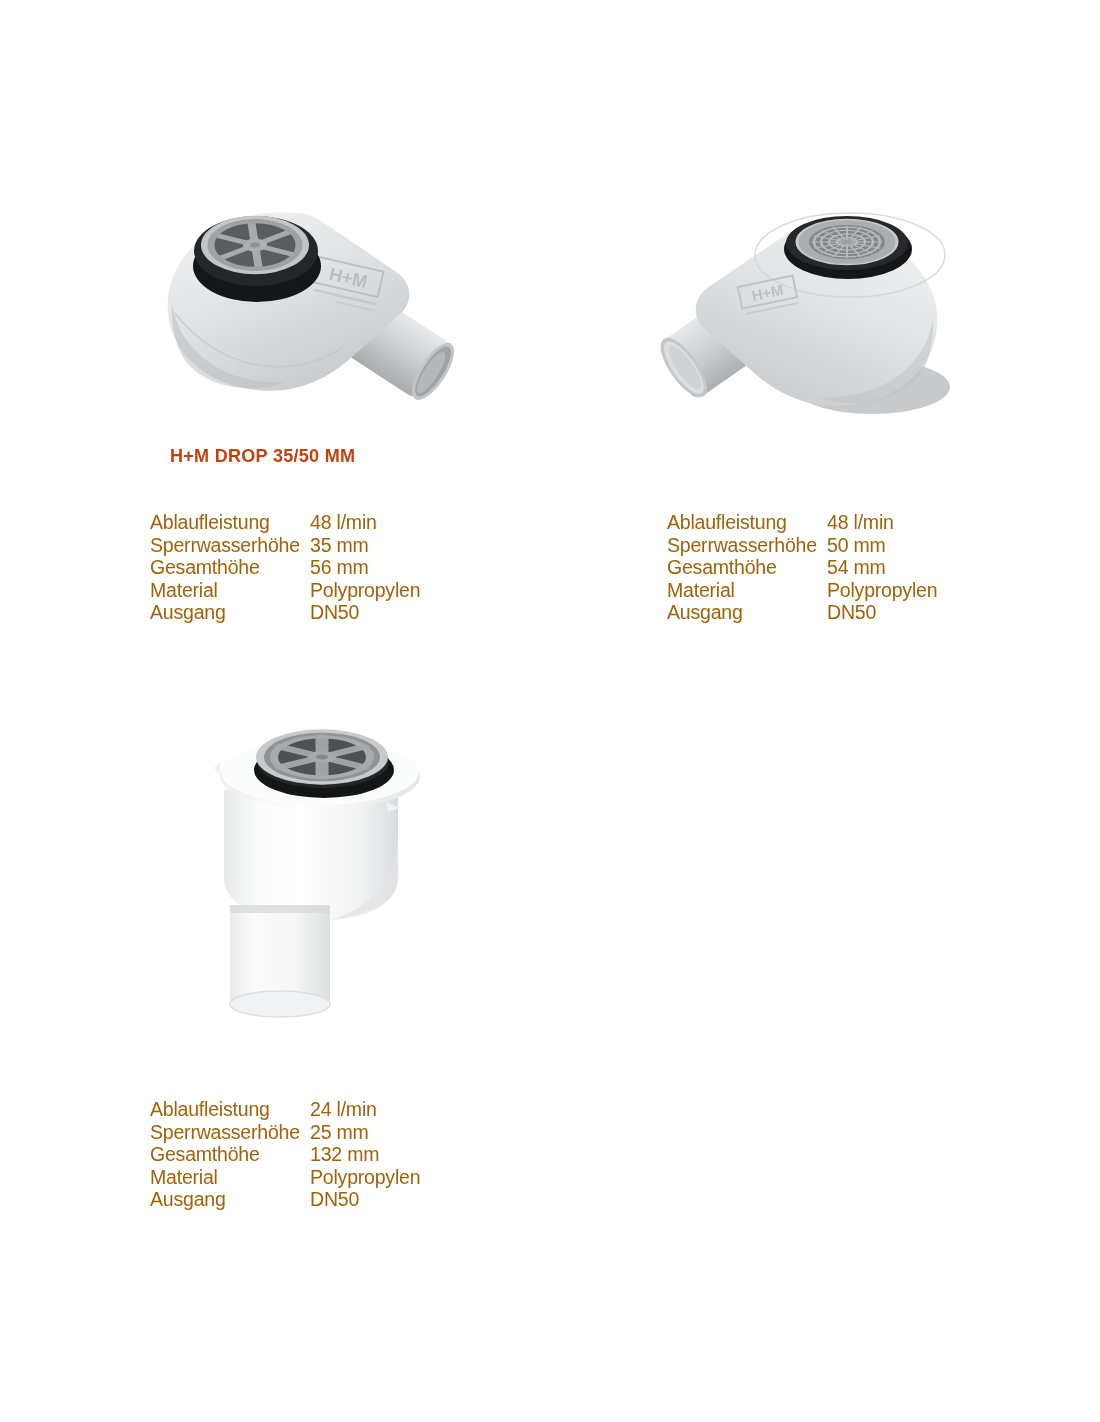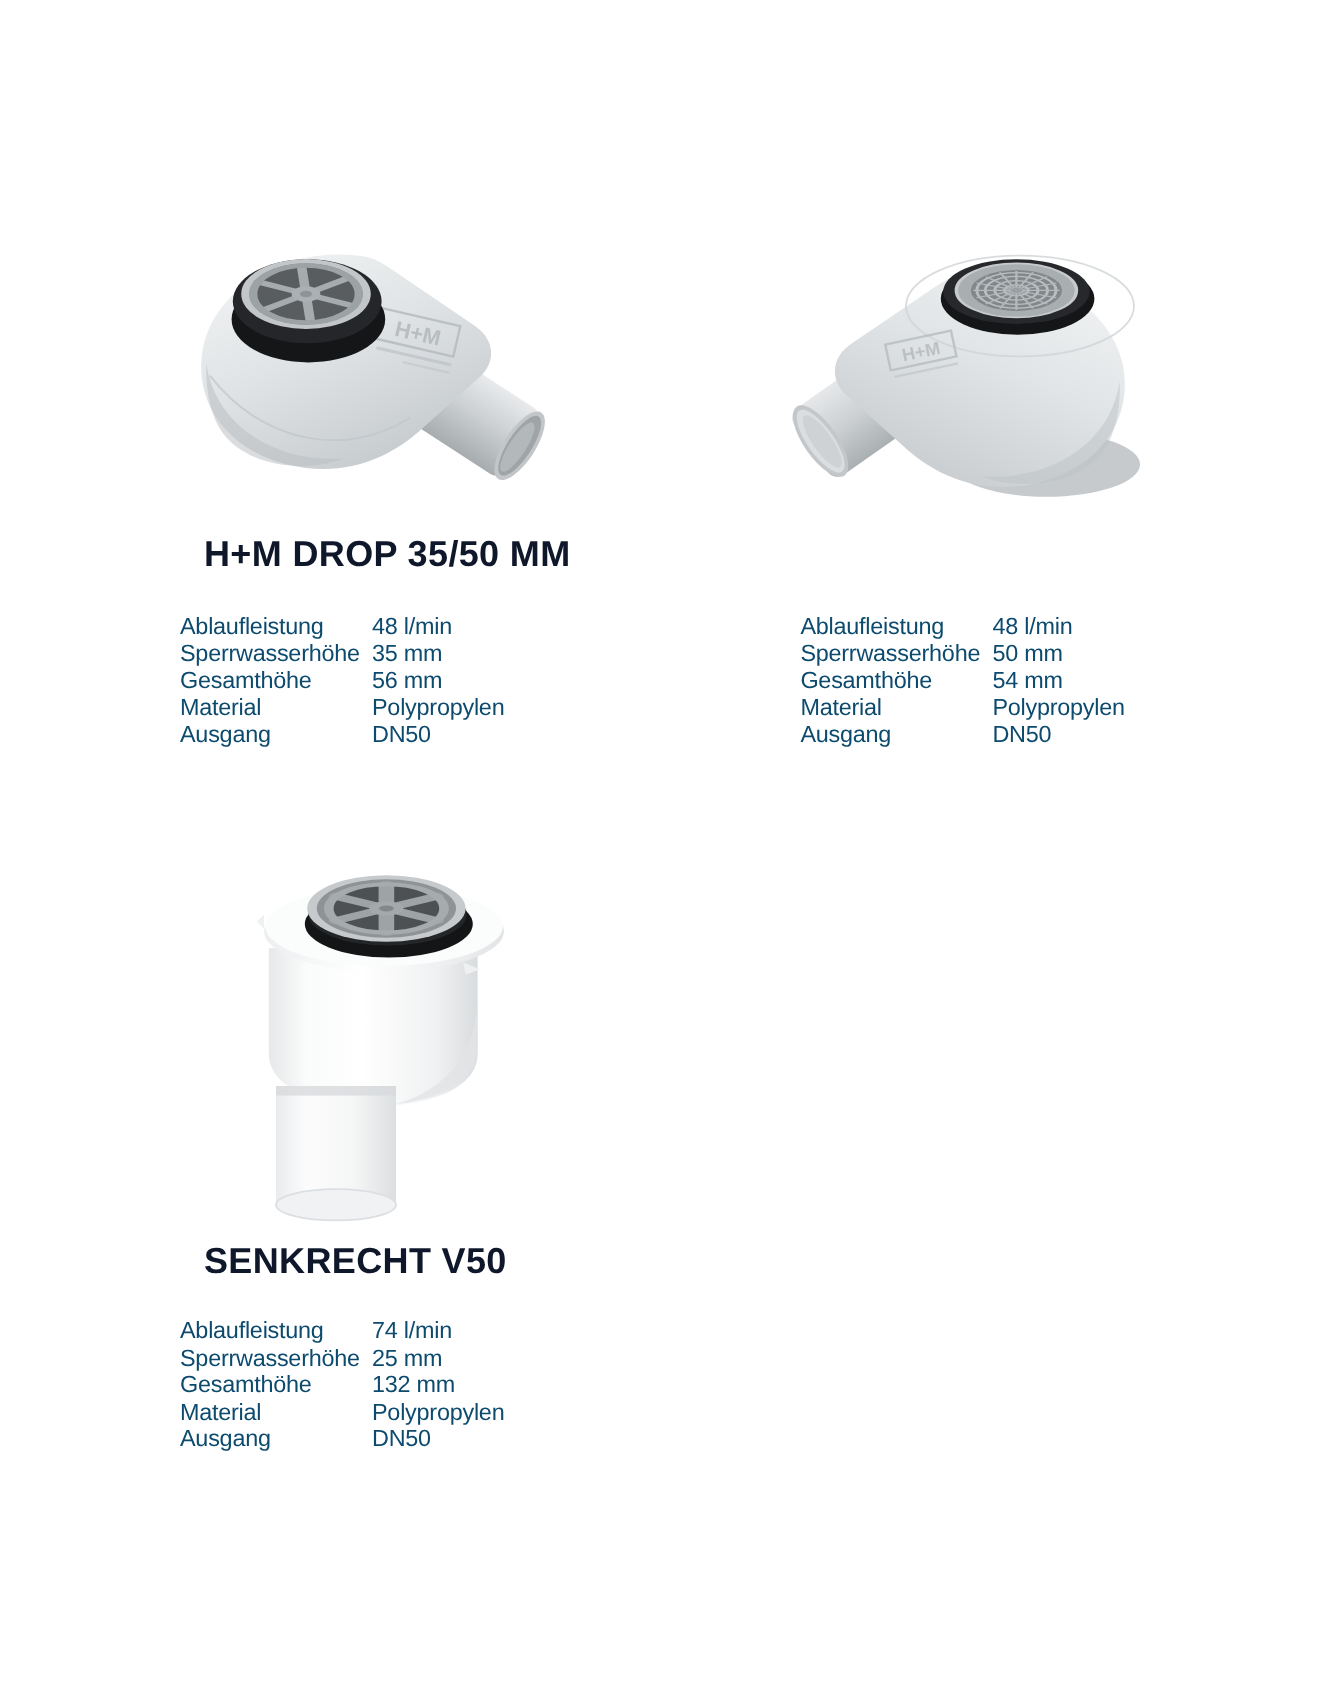--- a/index.html
+++ b/index.html
@@ -7,24 +7,24 @@
     position:relative;
     width:1100px; height:1422px;
     background:#ffffff;
     font-family:"Liberation Sans","DejaVu Sans",sans-serif;
     overflow:hidden;
   }
   .product-image { position:absolute; }
   .product-image svg { overflow:visible; display:block; }
   .product-title {
     position:absolute; margin:0;
-    font-size:30px; font-weight:700; letter-spacing:0.3px;
-    color:#0f172a; white-space:nowrap;
+    font-size:18px; font-weight:700; letter-spacing:0.3px;
+    color:#c2410c; white-space:nowrap;
   }
-  .spec-table { position:absolute; font-size:19.5px; letter-spacing:-0.2px; color:#0c4a6e; }
+  .spec-table { position:absolute; font-size:19.5px; letter-spacing:-0.2px; color:#a16207; }
   .spec-row { display:flex; line-height:22.6px; }
   .spec-label { width:160px; flex:0 0 160px; }
   .spec-value { white-space:nowrap; }
 
   
   .img-1   { left:157px; top:188px;  width:300px; height:235px; }
   .title-1 { left:170px; top:446px; }
   .specs-1 { left:150px; top:511px; }
 
   
@@ -266,25 +266,24 @@
           <line x1="0" y1="0" x2="-41.6" y2="-24"></line>
           <line x1="0" y1="0" x2="0" y2="-48"></line>
           <line x1="0" y1="0" x2="41.6" y2="-24"></line>
         </g>
         <circle r="48" fill="none" stroke="#a6abae" stroke-width="8"></circle>
         <circle r="14" fill="#a4a9ac"></circle>
         <circle r="6" fill="#83888b"></circle>
       </g>
     </svg>
   </div>
-  <h2 class="product-title title-3">SENKRECHT V50</h2>
   <div class="spec-table specs-3">
     <div class="spec-row">
       <span class="spec-label">Ablaufleistung</span>
-      <span class="spec-value">74 l/min</span>
+      <span class="spec-value">24 l/min</span>
     </div>
     <div class="spec-row">
       <span class="spec-label">Sperrwasserhöhe</span>
       <span class="spec-value">25 mm</span>
     </div>
     <div class="spec-row">
       <span class="spec-label">Gesamthöhe</span>
       <span class="spec-value">132 mm</span>
     </div>
     <div class="spec-row">

